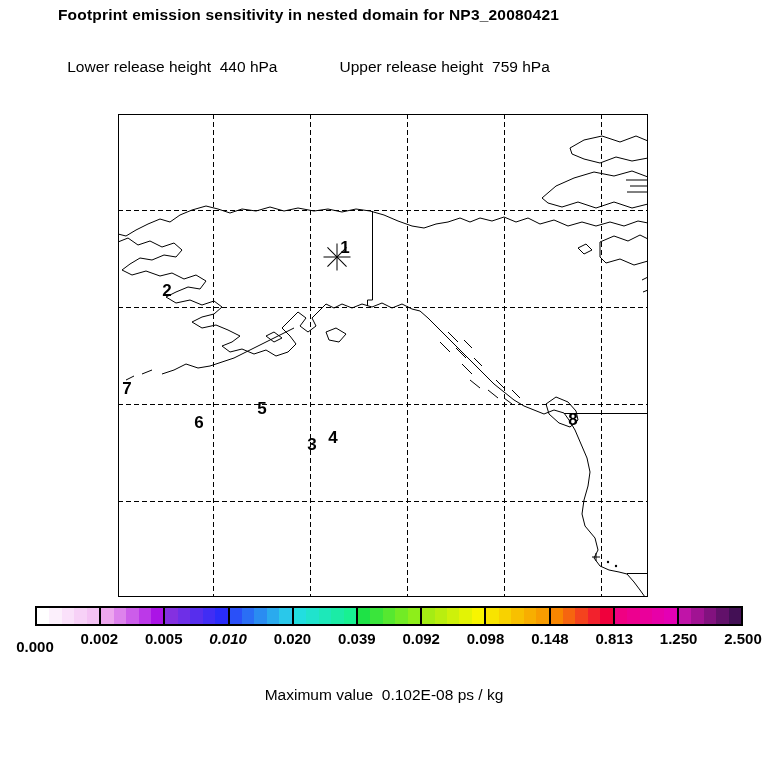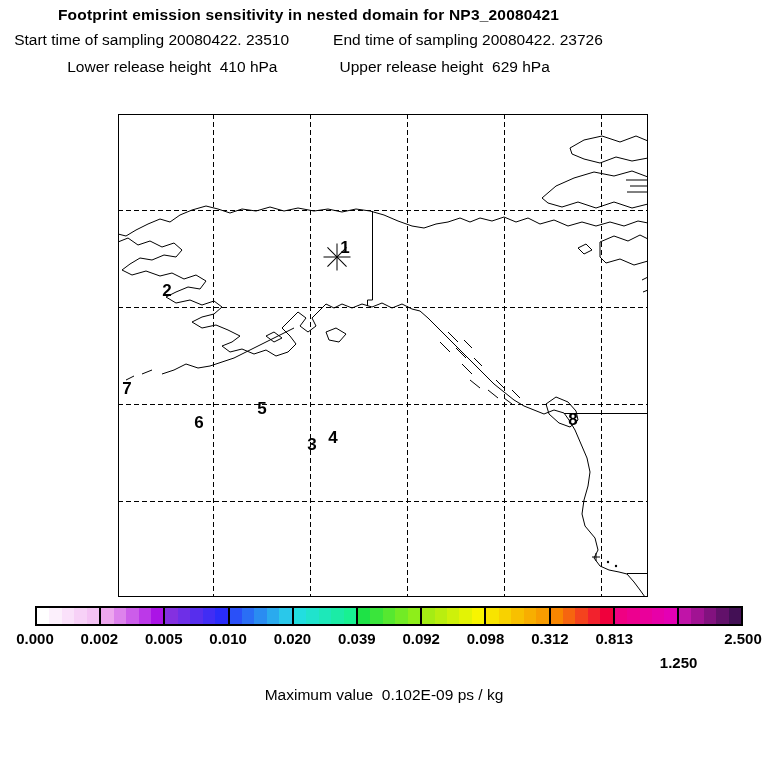--- a/index.html
+++ b/index.html
@@ -30,23 +30,22 @@
   .max-line{position:absolute;left:0;top:686px;width:768px;text-align:center;
         font-size:15.5px;white-space:pre;}
 </style>
 </head>
 <body>
 
 <div class="page">
 
   <div class="hline title">Footprint emission sensitivity in nested domain for NP3_20080421</div>
 
-  <div class="hline l2"><span>Start time of sampling 20080422. 23510</span><span class="pairgap2"></span><span>End time of sampling 20080422. 23726</span></div>
 
-  <div class="hline l3"><span>Lower release height  410 hPa</span><span class="pairgap3"></span><span>Upper release height  629 hPa</span></div>
+  <div class="hline l3"><span>Lower release height  440 hPa</span><span class="pairgap3"></span><span>Upper release height  759 hPa</span></div>
 
 
   <div class="map">
     <svg width="530" height="483" viewBox="0 0 530 483">
 
       <g stroke="#000" stroke-width="1" stroke-dasharray="5,3">
         <path d="M95.5,0 V483"></path>
           <path d="M192.5,0 V483"></path>
           <path d="M289.5,0 V483"></path>
           <path d="M386.5,0 V483"></path>
@@ -171,28 +170,28 @@
       </div>
       <div class="cb-seg">
         <div class="cb-cell" style="background: rgb(192, 20, 168);"></div>
         <div class="cb-cell" style="background: rgb(161, 19, 147);"></div>
         <div class="cb-cell" style="background: rgb(130, 18, 127);"></div>
         <div class="cb-cell" style="background: rgb(98, 17, 106);"></div>
         <div class="cb-cell" style="background: rgb(67, 16, 85);"></div>
       </div>
     </div>
   <div class="cb-ticks">
-      <span class="cb-tick" style="left: 0%;">0.000</span>
+      <span class="cb-tick" style="left: 0%; margin-top: 8px;">0.000</span>
       <span class="cb-tick" style="left: 9.09091%;">0.002</span>
       <span class="cb-tick" style="left: 18.1818%;">0.005</span>
-      <span class="cb-tick" style="left: 27.2727%;">0.010</span>
+      <span class="cb-tick" style="left: 27.2727%; font-style: italic;">0.010</span>
       <span class="cb-tick" style="left: 36.3636%;">0.020</span>
       <span class="cb-tick" style="left: 45.4545%;">0.039</span>
       <span class="cb-tick" style="left: 54.5455%;">0.092</span>
       <span class="cb-tick" style="left: 63.6364%;">0.098</span>
-      <span class="cb-tick" style="left: 72.7273%;">0.312</span>
+      <span class="cb-tick" style="left: 72.7273%;">0.148</span>
       <span class="cb-tick" style="left: 81.8182%;">0.813</span>
-      <span class="cb-tick" style="left: 90.9091%; margin-top: 24px;">1.250</span>
+      <span class="cb-tick" style="left: 90.9091%;">1.250</span>
       <span class="cb-tick" style="left: 100%;">2.500</span>
     </div>
-  <div class="max-line">Maximum value  0.102E-09 ps / kg</div>
+  <div class="max-line">Maximum value  0.102E-08 ps / kg</div>
 
 </div>
 
 </body></html>

